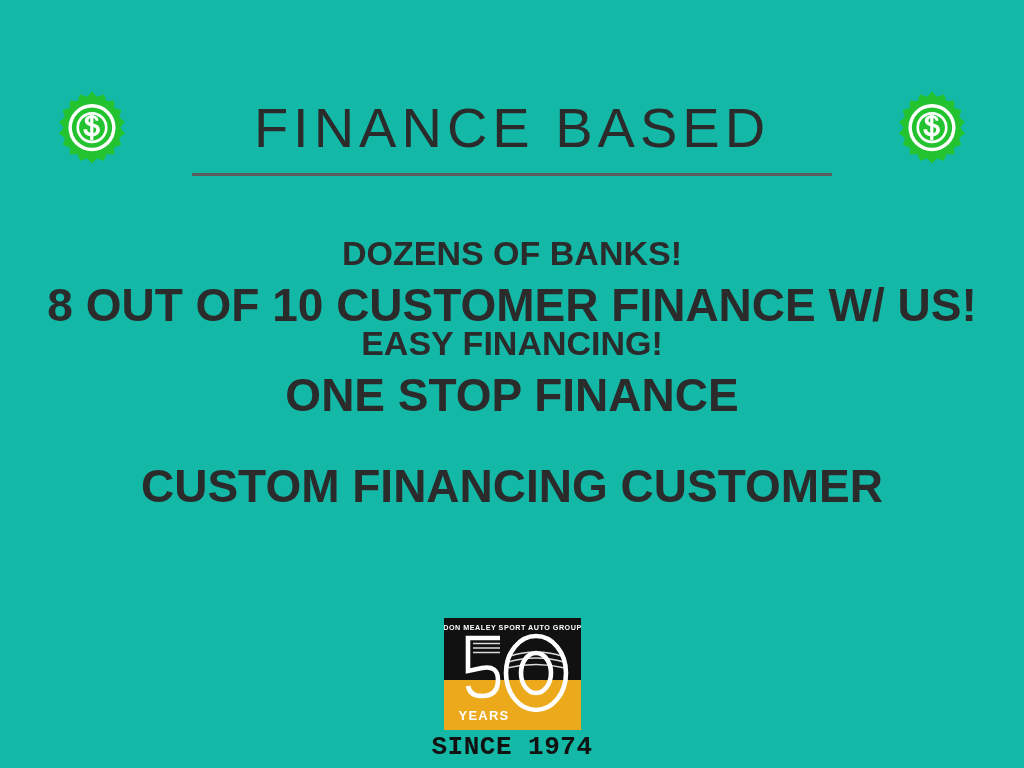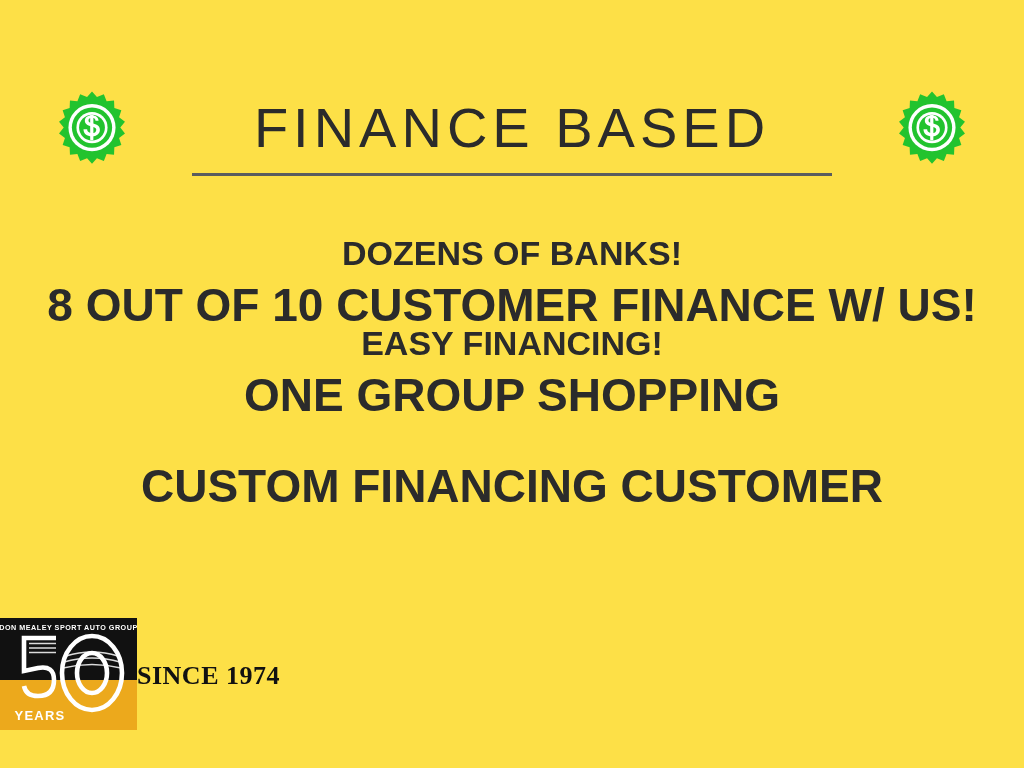--- a/index.html
+++ b/index.html
@@ -12,21 +12,21 @@
     background: #ffffff;
     font-family: "Liberation Sans", sans-serif;
     overflow: hidden;
     position: relative;
   }
 
   .slide {
     position: relative;
     width: 1024px;
     height: 768px;
-    background: #fde047;
+    background: #14b8a6;
   }
 
   
   .header {
     position: absolute;
     top: 78px;
     left: 0;
     width: 1024px;
     height: 100px;
     display: flex;
@@ -95,31 +95,31 @@
   .block-2 { top: 322px; }
   .block-3 { top: 457px; }
 
   
   .logo {
     position: absolute;
     top: 618px;
     left: 0;
     width: 1024px;
     display: flex;
-    flex-direction: row;
+    flex-direction: column;
     align-items: center;
   }
   .logo-badge {
     width: 137px;
     height: 112px;
     display: block;
   }
   .logo-since {
     margin-top: 4px;
-    font-family: Liberation Serif, serif;
+    font-family: Liberation Mono, monospace;
     font-weight: 700;
     font-size: 26px;
     letter-spacing: 0.5px;
     color: #111111;
     line-height: 1;
     white-space: nowrap;
   }
 </style>
 </head>
 <body>
@@ -203,21 +203,21 @@
 
   <div class="divider"></div>
 
   <div class="copy block-1">
     <div class="line-strong">DOZENS OF BANKS!</div>
     <div class="line-regular">8 OUT OF 10 CUSTOMER FINANCE W/ US!</div>
   </div>
 
   <div class="copy block-2">
     <div class="line-strong">EASY FINANCING!</div>
-    <div class="line-regular">ONE GROUP SHOPPING</div>
+    <div class="line-regular">ONE STOP FINANCE</div>
   </div>
 
   <div class="copy block-3">
     <div class="line-regular">CUSTOM FINANCING CUSTOMER</div>
   </div>
 
   <div class="logo">
 
     <svg class="logo-badge" viewBox="0 0 137 112">
 

